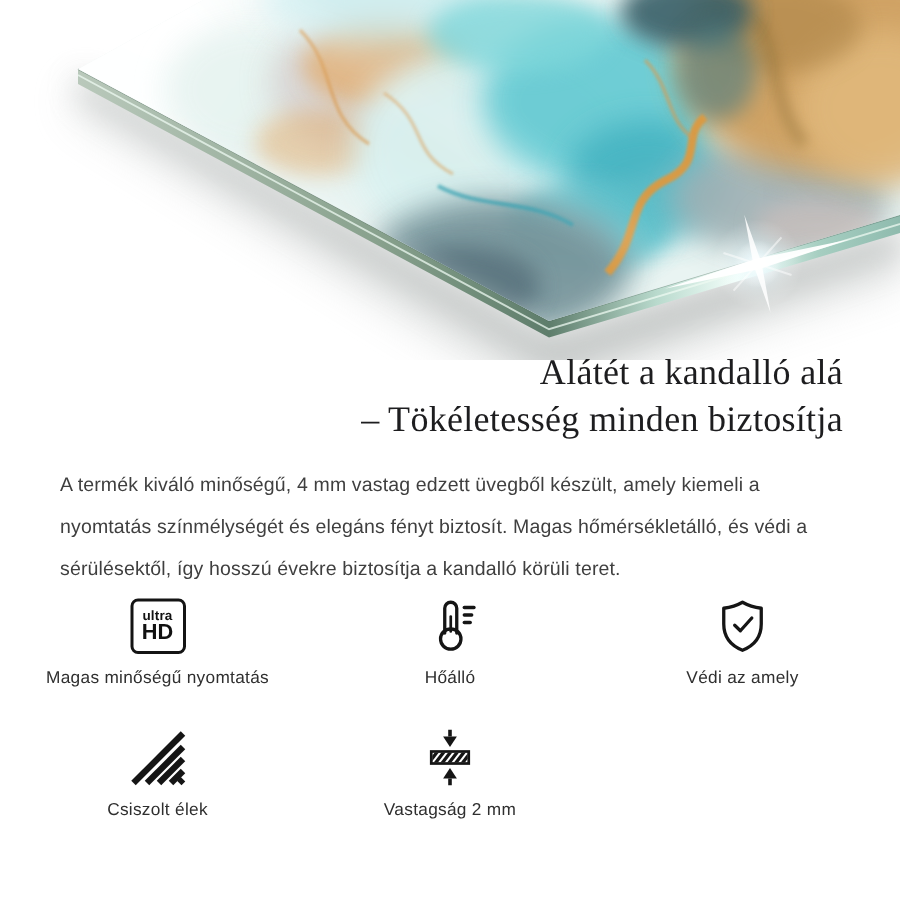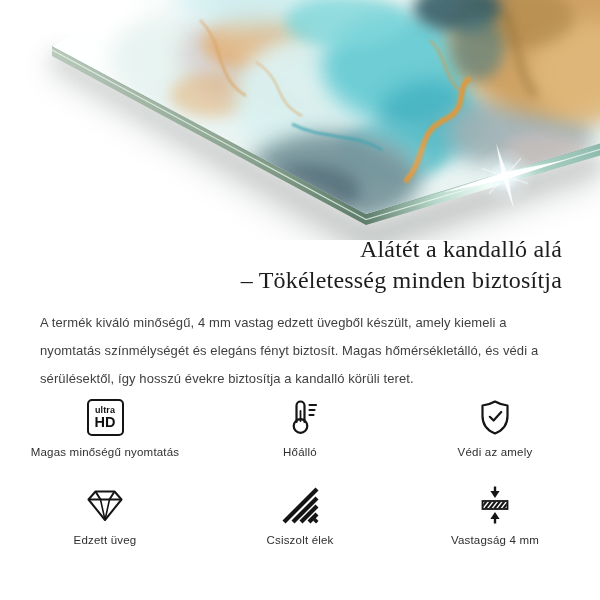--- a/index.html
+++ b/index.html
@@ -182,33 +182,20 @@
       <svg width="40" height="40" viewBox="0 0 40 40">
         <g fill="none" stroke="#151515" stroke-width="2.2" stroke-linecap="round" stroke-linejoin="round">
           <path d="M20,4.5 C24,6.8 28.5,8 32.5,8.5 V19 C32.5,27.5 27.5,33.5 20,36.5 C12.5,33.5 7.5,27.5 7.5,19 V8.5 C11.5,8 16,6.8 20,4.5 Z"></path>
           <path d="M14.8,19.8 L18.6,23.5 L26.2,15"></path>
         </g>
       </svg>
     </div>
     <span class="flabel">Védi az amely</span>
   </div>
 
-  <div class="feature">
-    <div class="icon-box">
-      <svg width="40" height="40" viewBox="0 0 40 40">
-        <g fill="none" stroke="#151515" stroke-width="2" stroke-linejoin="round">
-          <path d="M20,35 L3.5,14.5 L10.5,6.5 H29.5 L36.5,14.5 Z"></path>
-          <path d="M3.5,14.5 H36.5"></path>
-          <path d="M10.5,6.5 L15.5,14.5 M29.5,6.5 L24.5,14.5"></path>
-          <path d="M15.5,14.5 L20,35 M24.5,14.5 L20,35" stroke-width="1.6"></path>
-        </g>
-      </svg>
-    </div>
-    <span class="flabel">Edzett üveg</span>
-  </div>
 
   <div class="feature">
     <div class="icon-box">
       <svg width="40" height="40" viewBox="0 0 40 40">
         <g stroke="#151515" stroke-width="4.2" stroke-linecap="butt">
           <path d="M4,37 L37,4"></path>
           <path d="M13,37 L37,13"></path>
           <path d="M21,37 L37,21"></path>
           <path d="M29,37 L37,29"></path>
           <path d="M34.5,37 L37,34.5"></path>
@@ -235,16 +222,16 @@
             <path d="M22,26 L32,13"></path>
             <path d="M26.5,26 L36.5,13"></path>
             <path d="M31,26 L41,13"></path>
         </g>
         <path d="M20,1.5 V6" stroke="#151515" stroke-width="2.4"></path>
         <polygon points="15.4,6 24.6,6 20,13" fill="#151515"></polygon>
         <path d="M20,38.5 V34" stroke="#151515" stroke-width="2.4"></path>
         <polygon points="15.4,34 24.6,34 20,27" fill="#151515"></polygon>
       </svg>
     </div>
-    <span class="flabel">Vastagság 4 mm</span>
+    <span class="flabel">Vastagság 2 mm</span>
   </div>
 
 </div>
 
 </body></html>

